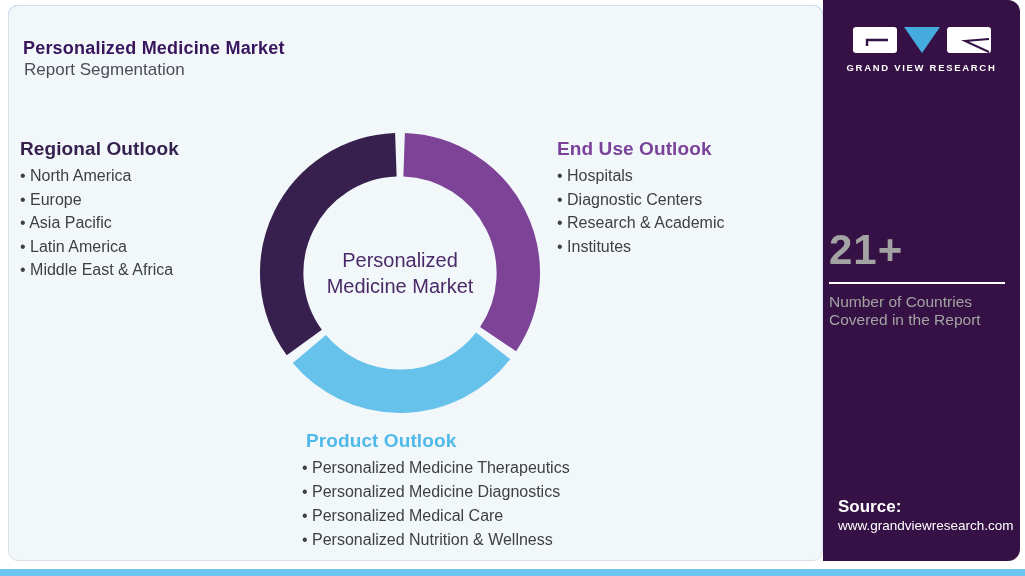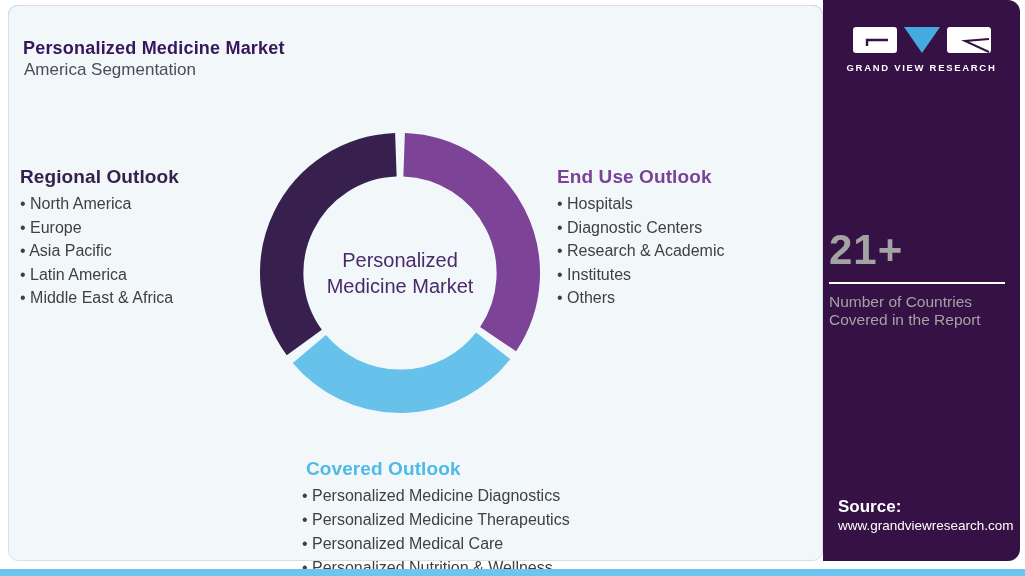--- a/index.html
+++ b/index.html
@@ -19,21 +19,21 @@
     background:#6BC5F0;border-radius:10px 10px 0 0;
   }
   .page-title{
     position:absolute;left:23px;top:26px;
     font-size:18px;font-weight:800;color:#38165E;letter-spacing:.2px;
   }
   .page-subtitle{
     position:absolute;left:24px;top:60px;
     font-size:17px;color:#4D4D59;
   }
-  .section{position:absolute;margin-top:28px;}
+  .section{position:absolute;}
   .section h2{margin:0;font-size:19px;font-weight:700;letter-spacing:.1px;}
   .section ul{
     list-style:none;margin:4px 0 0 0;padding:0;
     font-size:16px;color:#404040;line-height:23.5px;
   }
   #section-regional{left:20px;top:138px;}
   #section-enduse{left:557px;top:138px;}
   #section-product{left:302px;top:430px;}
   #section-product h2{margin-left:4px;}
   #section-product ul{line-height:24px;}
@@ -72,49 +72,48 @@
     background:#6BC5F0;
   }
 </style>
 </head>
 <body>
 
 <div class="topbar"></div>
 <div class="card"></div>
 
 <h1 class="page-title">Personalized Medicine Market</h1>
-<div class="page-subtitle">America Segmentation</div>
+<div class="page-subtitle">Report Segmentation</div>
 
 <div class="section" id="section-regional">
   <h2 style="color: rgb(53, 32, 78);">Regional Outlook</h2>
   <ul>
       <li>• North America</li>
       <li>• Europe</li>
       <li>• Asia Pacific</li>
       <li>• Latin America</li>
       <li>• Middle East &amp; Africa</li>
     </ul>
 </div>
 
 <div class="section" id="section-enduse">
   <h2 style="color: rgb(123, 66, 153);">End Use Outlook</h2>
   <ul>
       <li>• Hospitals</li>
       <li>• Diagnostic Centers</li>
       <li>• Research &amp; Academic</li>
       <li>• Institutes</li>
-      <li>• Others</li>
     </ul>
 </div>
 
 <div class="section" id="section-product">
-  <h2 style="color: rgb(79, 185, 233);">Covered Outlook</h2>
+  <h2 style="color: rgb(79, 185, 233);">Product Outlook</h2>
   <ul>
+      <li>• Personalized Medicine Therapeutics</li>
       <li>• Personalized Medicine Diagnostics</li>
-      <li>• Personalized Medicine Therapeutics</li>
       <li>• Personalized Medical Care</li>
       <li>• Personalized Nutrition &amp; Wellness</li>
     </ul>
 </div>
 
 <div class="donut">
   <svg viewBox="0 0 282 282" width="282" height="282">
       <path d="M 145.13 22.77 A 118.3 118.3 0 0 1 239.08 207.15" fill="none" stroke="#7C4397" stroke-width="43.400000000000006"></path>
       <path d="M 234.22 213.83 A 118.3 118.3 0 0 1 50.38 217.04" fill="none" stroke="#66C2EA" stroke-width="43.400000000000006"></path>
       <path d="M 45.29 210.53 A 118.3 118.3 0 0 1 136.87 22.77" fill="none" stroke="#38204E" stroke-width="43.400000000000006"></path>

